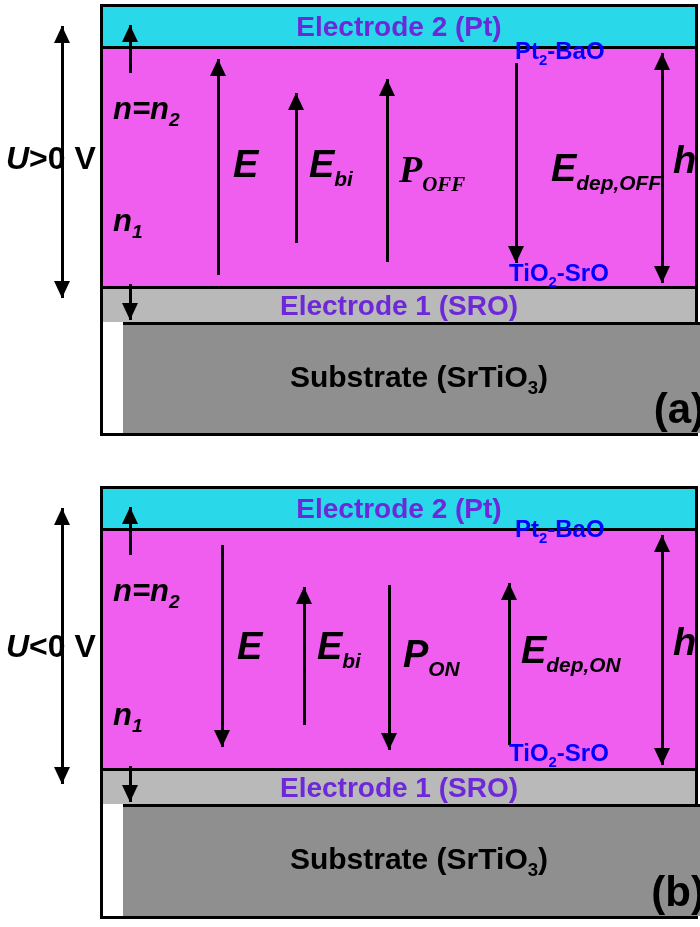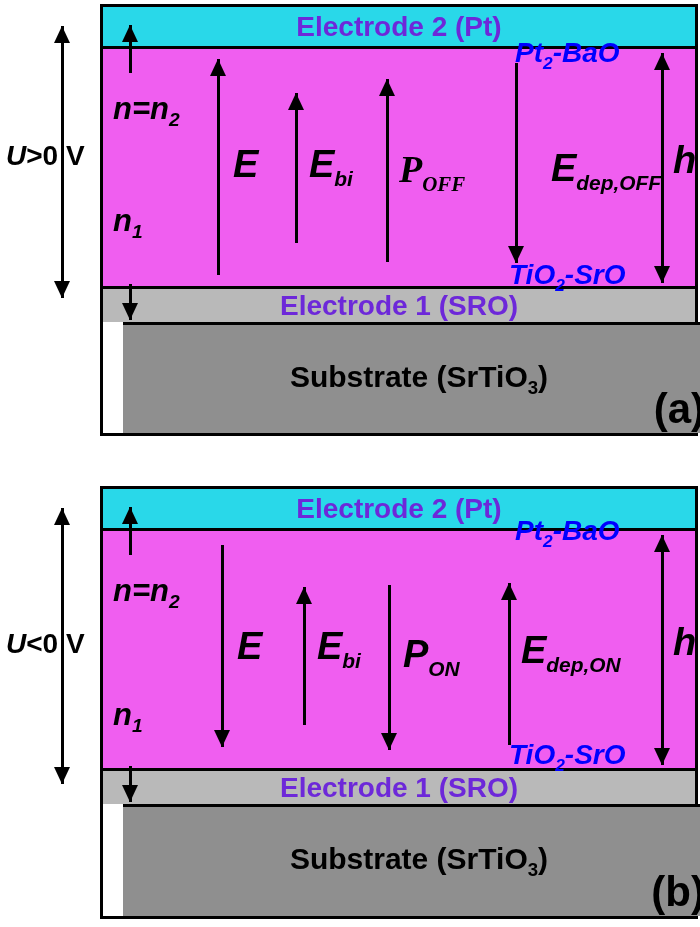--- a/index.html
+++ b/index.html
@@ -34,22 +34,22 @@
   .varrow{position:absolute;width:3px;background:var(--line);z-index:5;}
   .varrow.hu::before{content:"";position:absolute;top:0;left:-7px;width:0;height:0;
     border-left:8.5px solid transparent;border-right:8.5px solid transparent;border-bottom:17px solid var(--line);}
   .varrow.hd::after{content:"";position:absolute;bottom:0;left:-7px;width:0;height:0;
     border-left:8.5px solid transparent;border-right:8.5px solid transparent;border-top:17px solid var(--line);}
 
   .flabel{position:absolute;font-weight:bold;font-style:italic;font-size:38px;color:#000;white-space:nowrap;z-index:6;}
   .flabel sub{font-size:0.55em;}
   .nlabel{position:absolute;font-weight:bold;font-style:italic;font-size:31px;color:#000;white-space:nowrap;z-index:6;}
   .nlabel sub{font-size:0.62em;}
-  .blue-label{position:absolute;font-weight:bold;font-size:28px;color:var(--blue);white-space:nowrap;z-index:7;font-style:italic;}
-  .voltage{position:absolute;font-weight:bold;font-size:28px;color:#000;white-space:nowrap;}
+  .blue-label{position:absolute;font-weight:bold;font-size:24px;color:var(--blue);white-space:nowrap;z-index:7;}
+  .voltage{position:absolute;font-weight:bold;font-size:32px;color:#000;white-space:nowrap;}
 </style>
 </head>
 <body>
 
 <div id="page">
 
   <span class="voltage" style="left:6px;top:140px;"><i>U</i><span>&gt;0 V</span></span>
   <div class="varrow hu hd" style="left:61px;top:26px;height:272px;"></div>
 
   <div class="panel panel-a" style="top:4px;">

